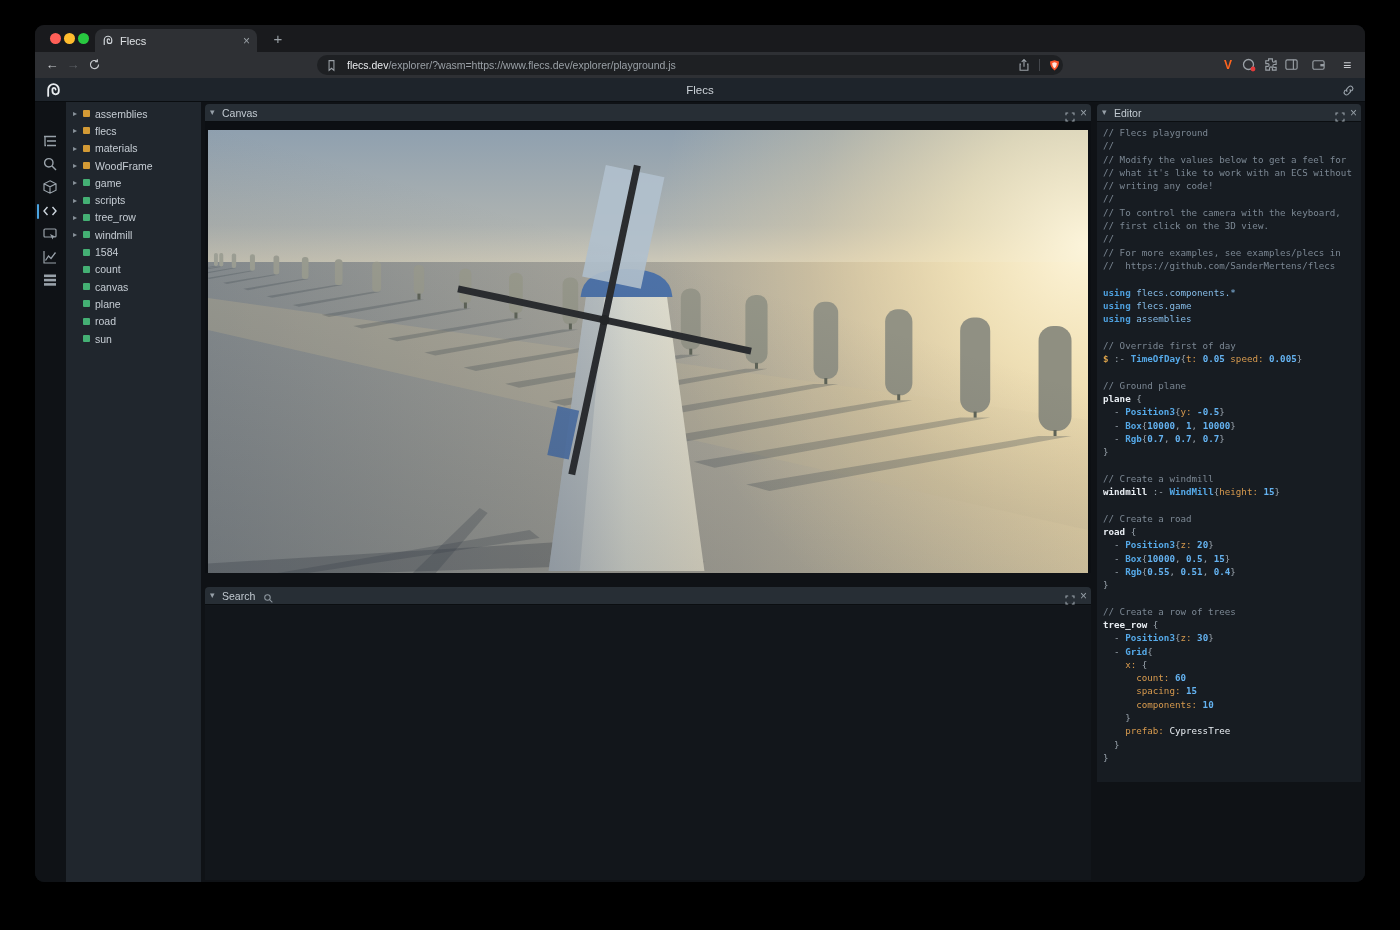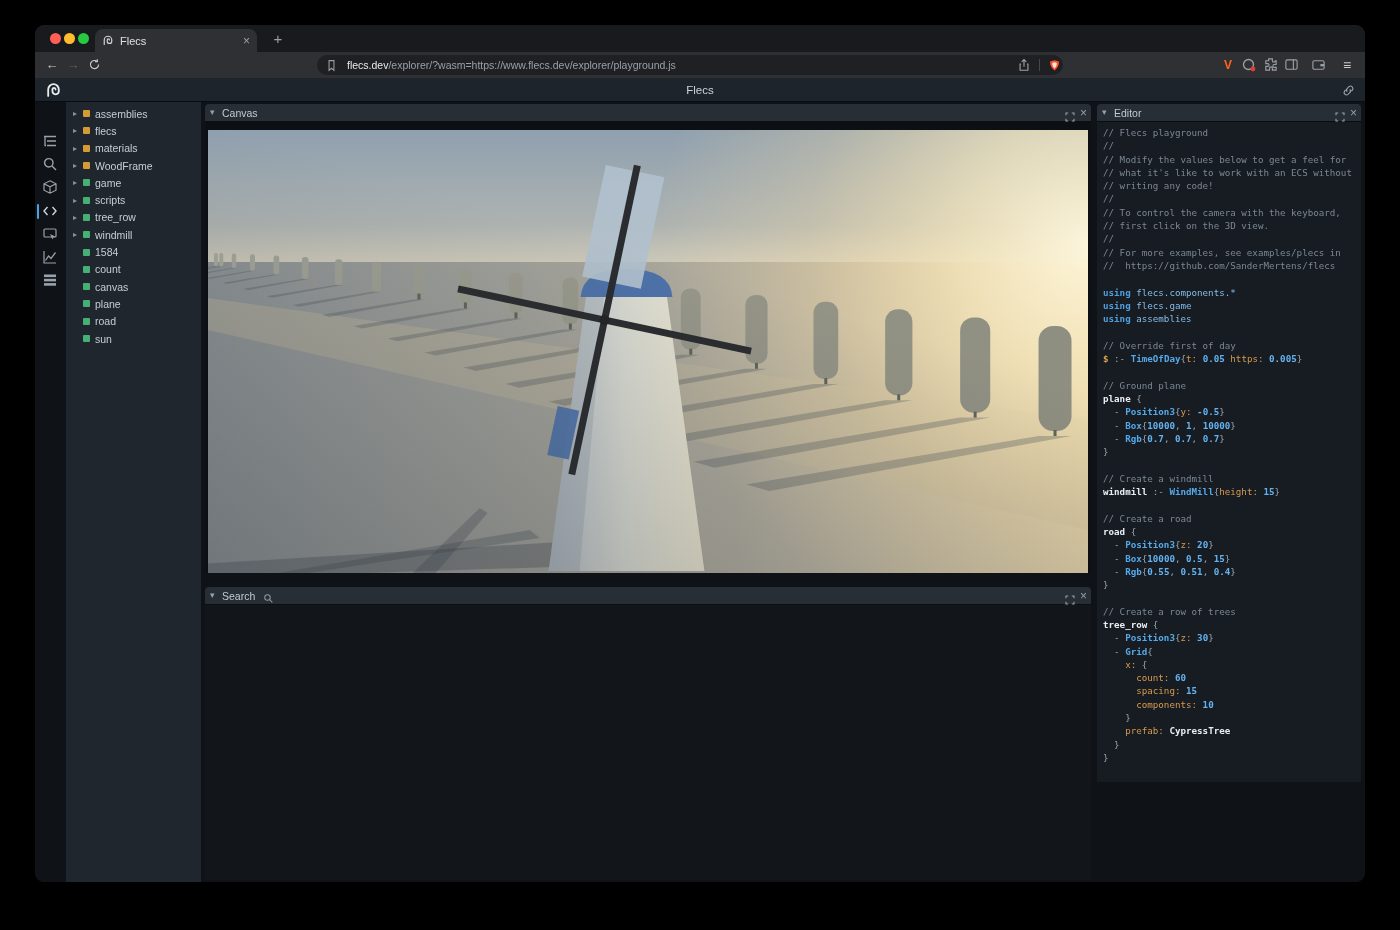--- a/index.html
+++ b/index.html
@@ -67,21 +67,21 @@
   .cl{white-space:pre;height:13.3px}
   .t-cm{color:#7b8793}
   .t-kw{color:#4d9fdd;font-weight:bold}
   .t-ns{color:#86bce8}
   .t-dl{color:#d8a04a;font-weight:bold}
   .t-pu{color:#9aa4ad}
   .t-en{color:#e9eef3;font-weight:bold}
   .t-ty{color:#55a9e8;font-weight:bold}
   .t-pr{color:#d79a4e}
   .t-nu{color:#64b2f0;font-weight:bold}
-  .t-id{color:#e9eef3;font-weight:bold}
+  .t-id{color:#e9eef3;font-weight:normal}
 </style>
 </head>
 <body>
 
 <div class="window">
 
   <div class="tabstrip">
     <span class="light" style="left:15px;background:#ff5f57"></span>
     <span class="light" style="left:29px;background:#febc2e"></span>
     <span class="light" style="left:43px;background:#28c840"></span>
@@ -440,21 +440,21 @@
           <div class="cl"><span class="t-cm">// first click on the 3D view.</span></div>
           <div class="cl"><span class="t-cm">//</span></div>
           <div class="cl"><span class="t-cm">// For more examples, see examples/plecs in</span></div>
           <div class="cl"><span class="t-cm">//  https://github.com/SanderMertens/flecs</span></div>
           <div class="cl">&nbsp;</div>
           <div class="cl"><span class="t-kw">using</span><span class="t-ns"> flecs.components.*</span></div>
           <div class="cl"><span class="t-kw">using</span><span class="t-ns"> flecs.game</span></div>
           <div class="cl"><span class="t-kw">using</span><span class="t-ns"> assemblies</span></div>
           <div class="cl">&nbsp;</div>
           <div class="cl"><span class="t-cm">// Override first of day</span></div>
-          <div class="cl"><span class="t-dl">$</span><span class="t-pu"> :- </span><span class="t-ty">TimeOfDay</span><span class="t-pu">{</span><span class="t-pr">t:</span><span class="t-nu"> 0.05</span><span class="t-pr"> https:</span><span class="t-nu"> 0.005</span><span class="t-pu">}</span></div>
+          <div class="cl"><span class="t-dl">$</span><span class="t-pu"> :- </span><span class="t-ty">TimeOfDay</span><span class="t-pu">{</span><span class="t-pr">t:</span><span class="t-nu"> 0.05</span><span class="t-pr"> speed:</span><span class="t-nu"> 0.005</span><span class="t-pu">}</span></div>
           <div class="cl">&nbsp;</div>
           <div class="cl"><span class="t-cm">// Ground plane</span></div>
           <div class="cl"><span class="t-en">plane</span><span class="t-pu"> {</span></div>
           <div class="cl"><span class="t-pu">  - </span><span class="t-ty">Position3</span><span class="t-pu">{</span><span class="t-pr">y:</span><span class="t-nu"> -0.5</span><span class="t-pu">}</span></div>
           <div class="cl"><span class="t-pu">  - </span><span class="t-ty">Box</span><span class="t-pu">{</span><span class="t-nu">10000</span><span class="t-pu">, </span><span class="t-nu">1</span><span class="t-pu">, </span><span class="t-nu">10000</span><span class="t-pu">}</span></div>
           <div class="cl"><span class="t-pu">  - </span><span class="t-ty">Rgb</span><span class="t-pu">{</span><span class="t-nu">0.7</span><span class="t-pu">, </span><span class="t-nu">0.7</span><span class="t-pu">, </span><span class="t-nu">0.7</span><span class="t-pu">}</span></div>
           <div class="cl"><span class="t-pu">}</span></div>
           <div class="cl">&nbsp;</div>
           <div class="cl"><span class="t-cm">// Create a windmill</span></div>
           <div class="cl"><span class="t-en">windmill</span><span class="t-pu"> :- </span><span class="t-ty">WindMill</span><span class="t-pu">{</span><span class="t-pr">height:</span><span class="t-nu"> 15</span><span class="t-pu">}</span></div>

